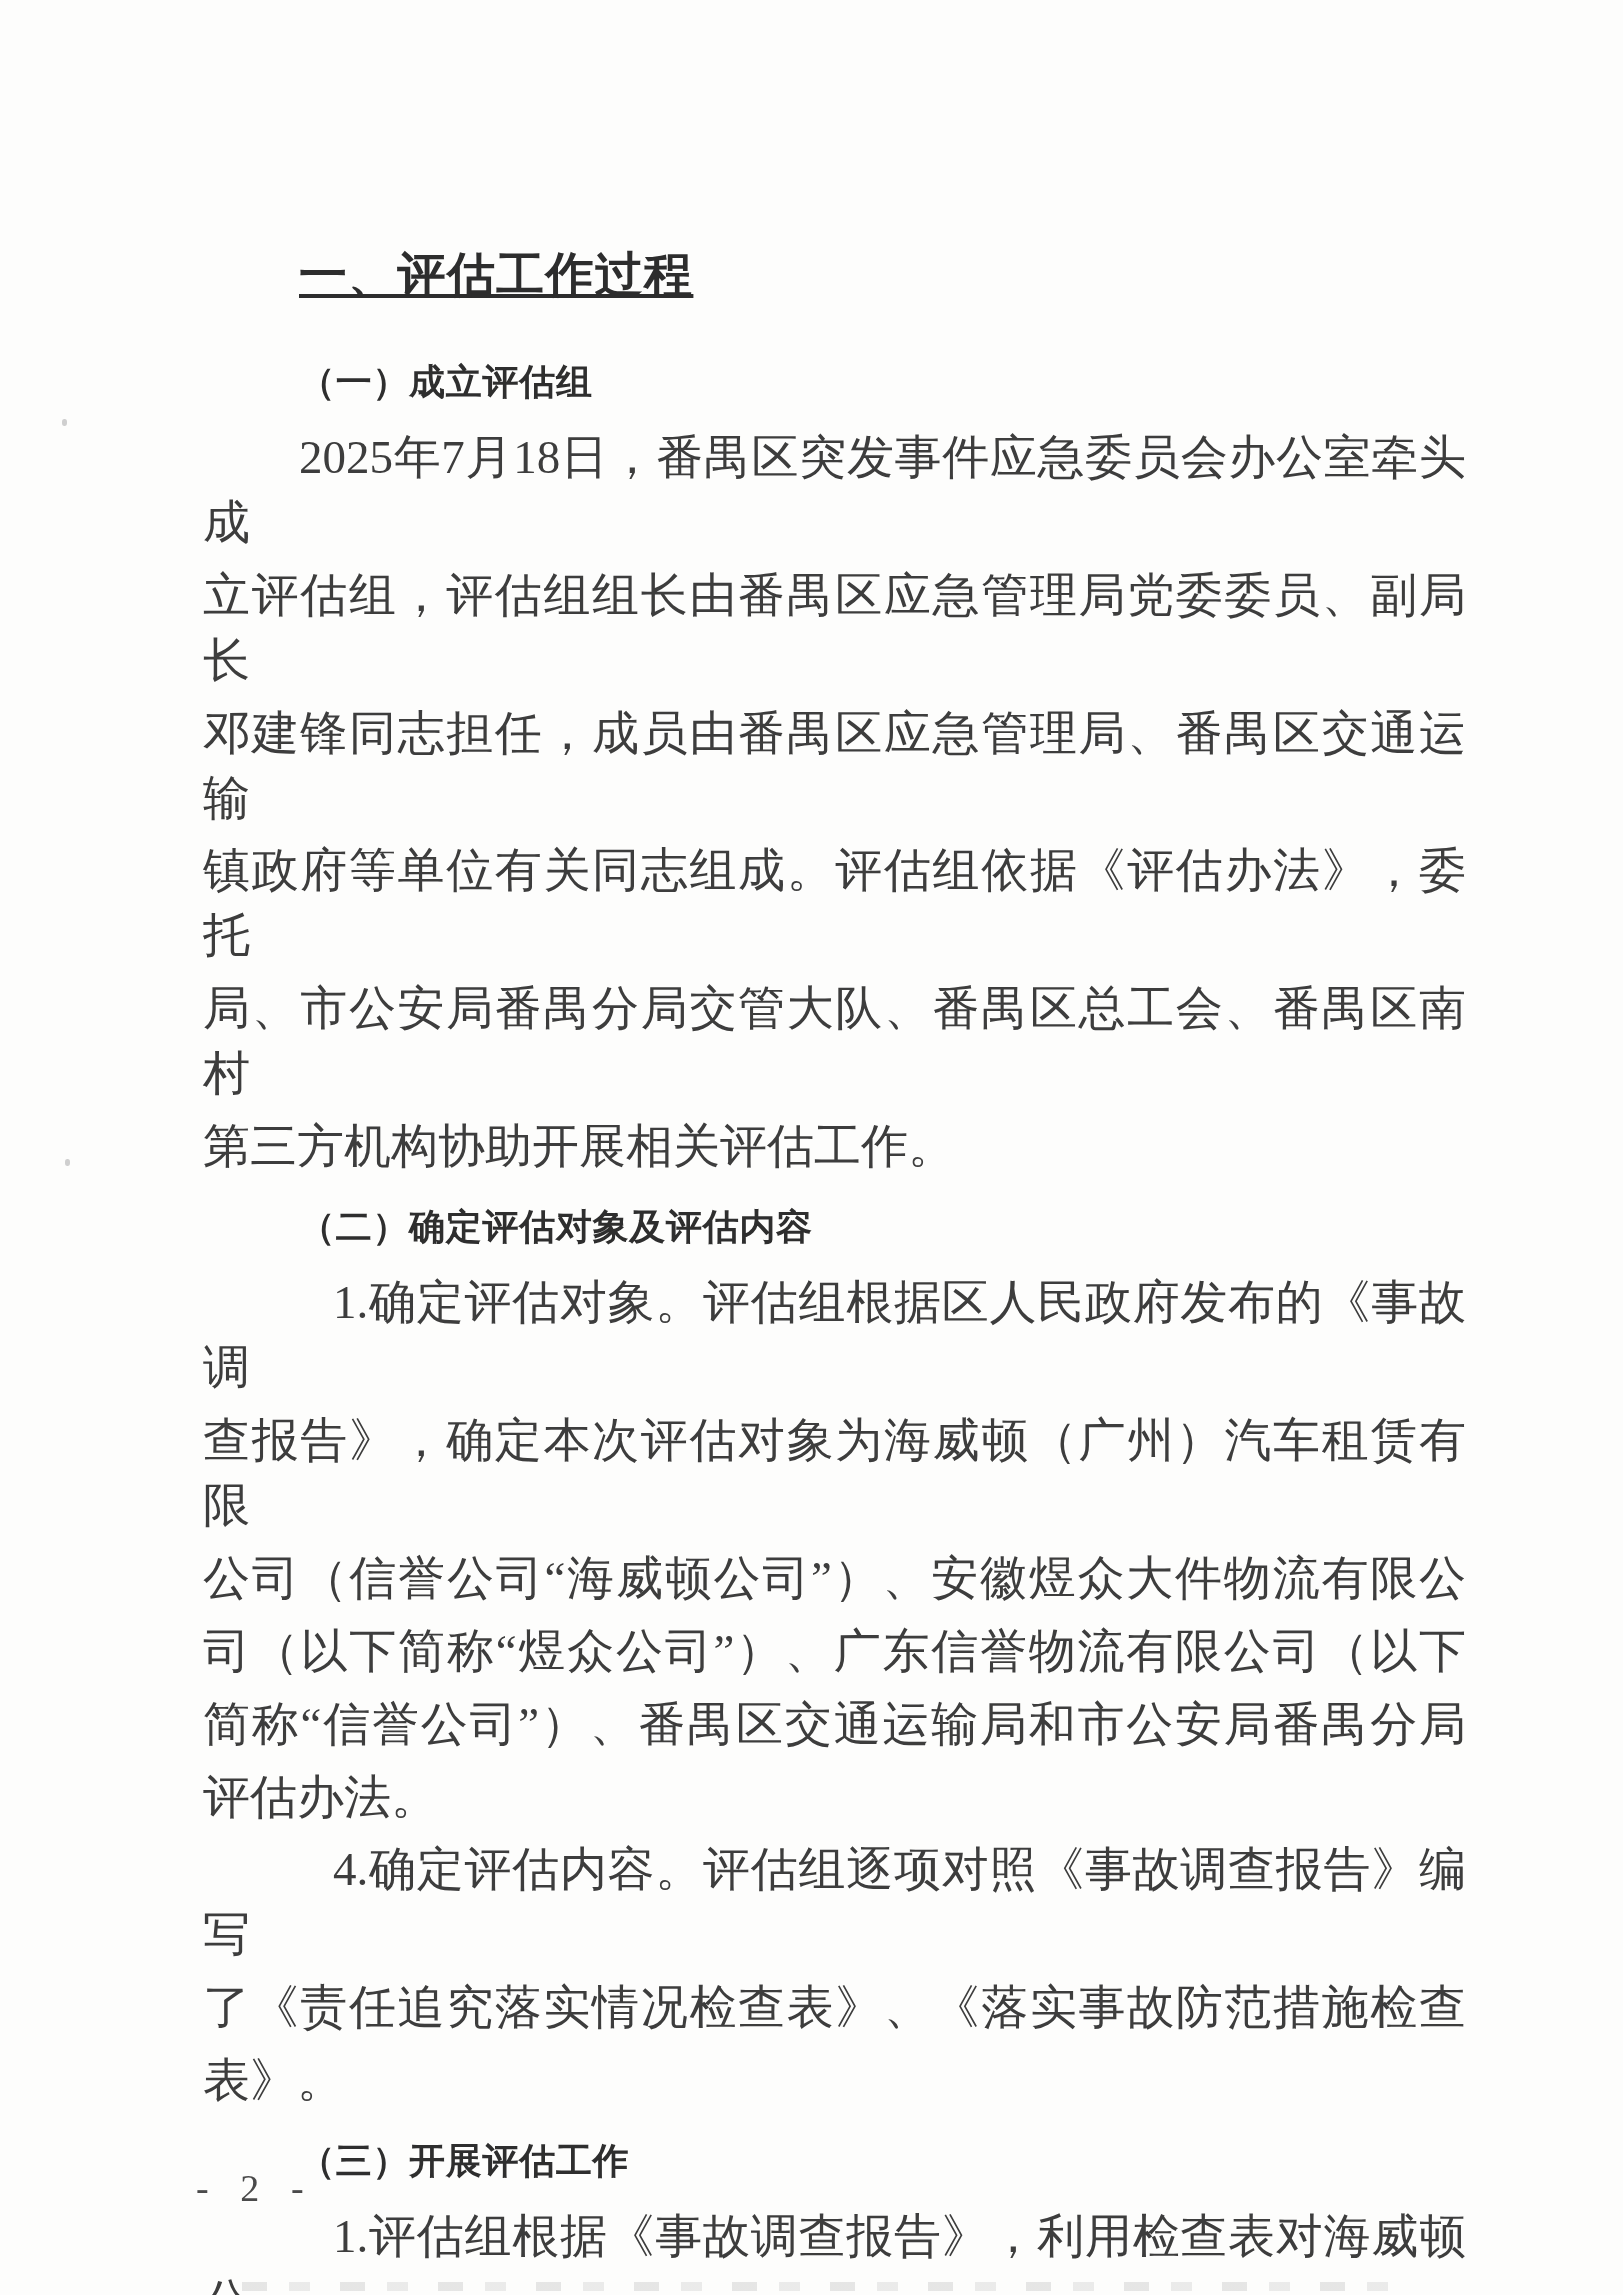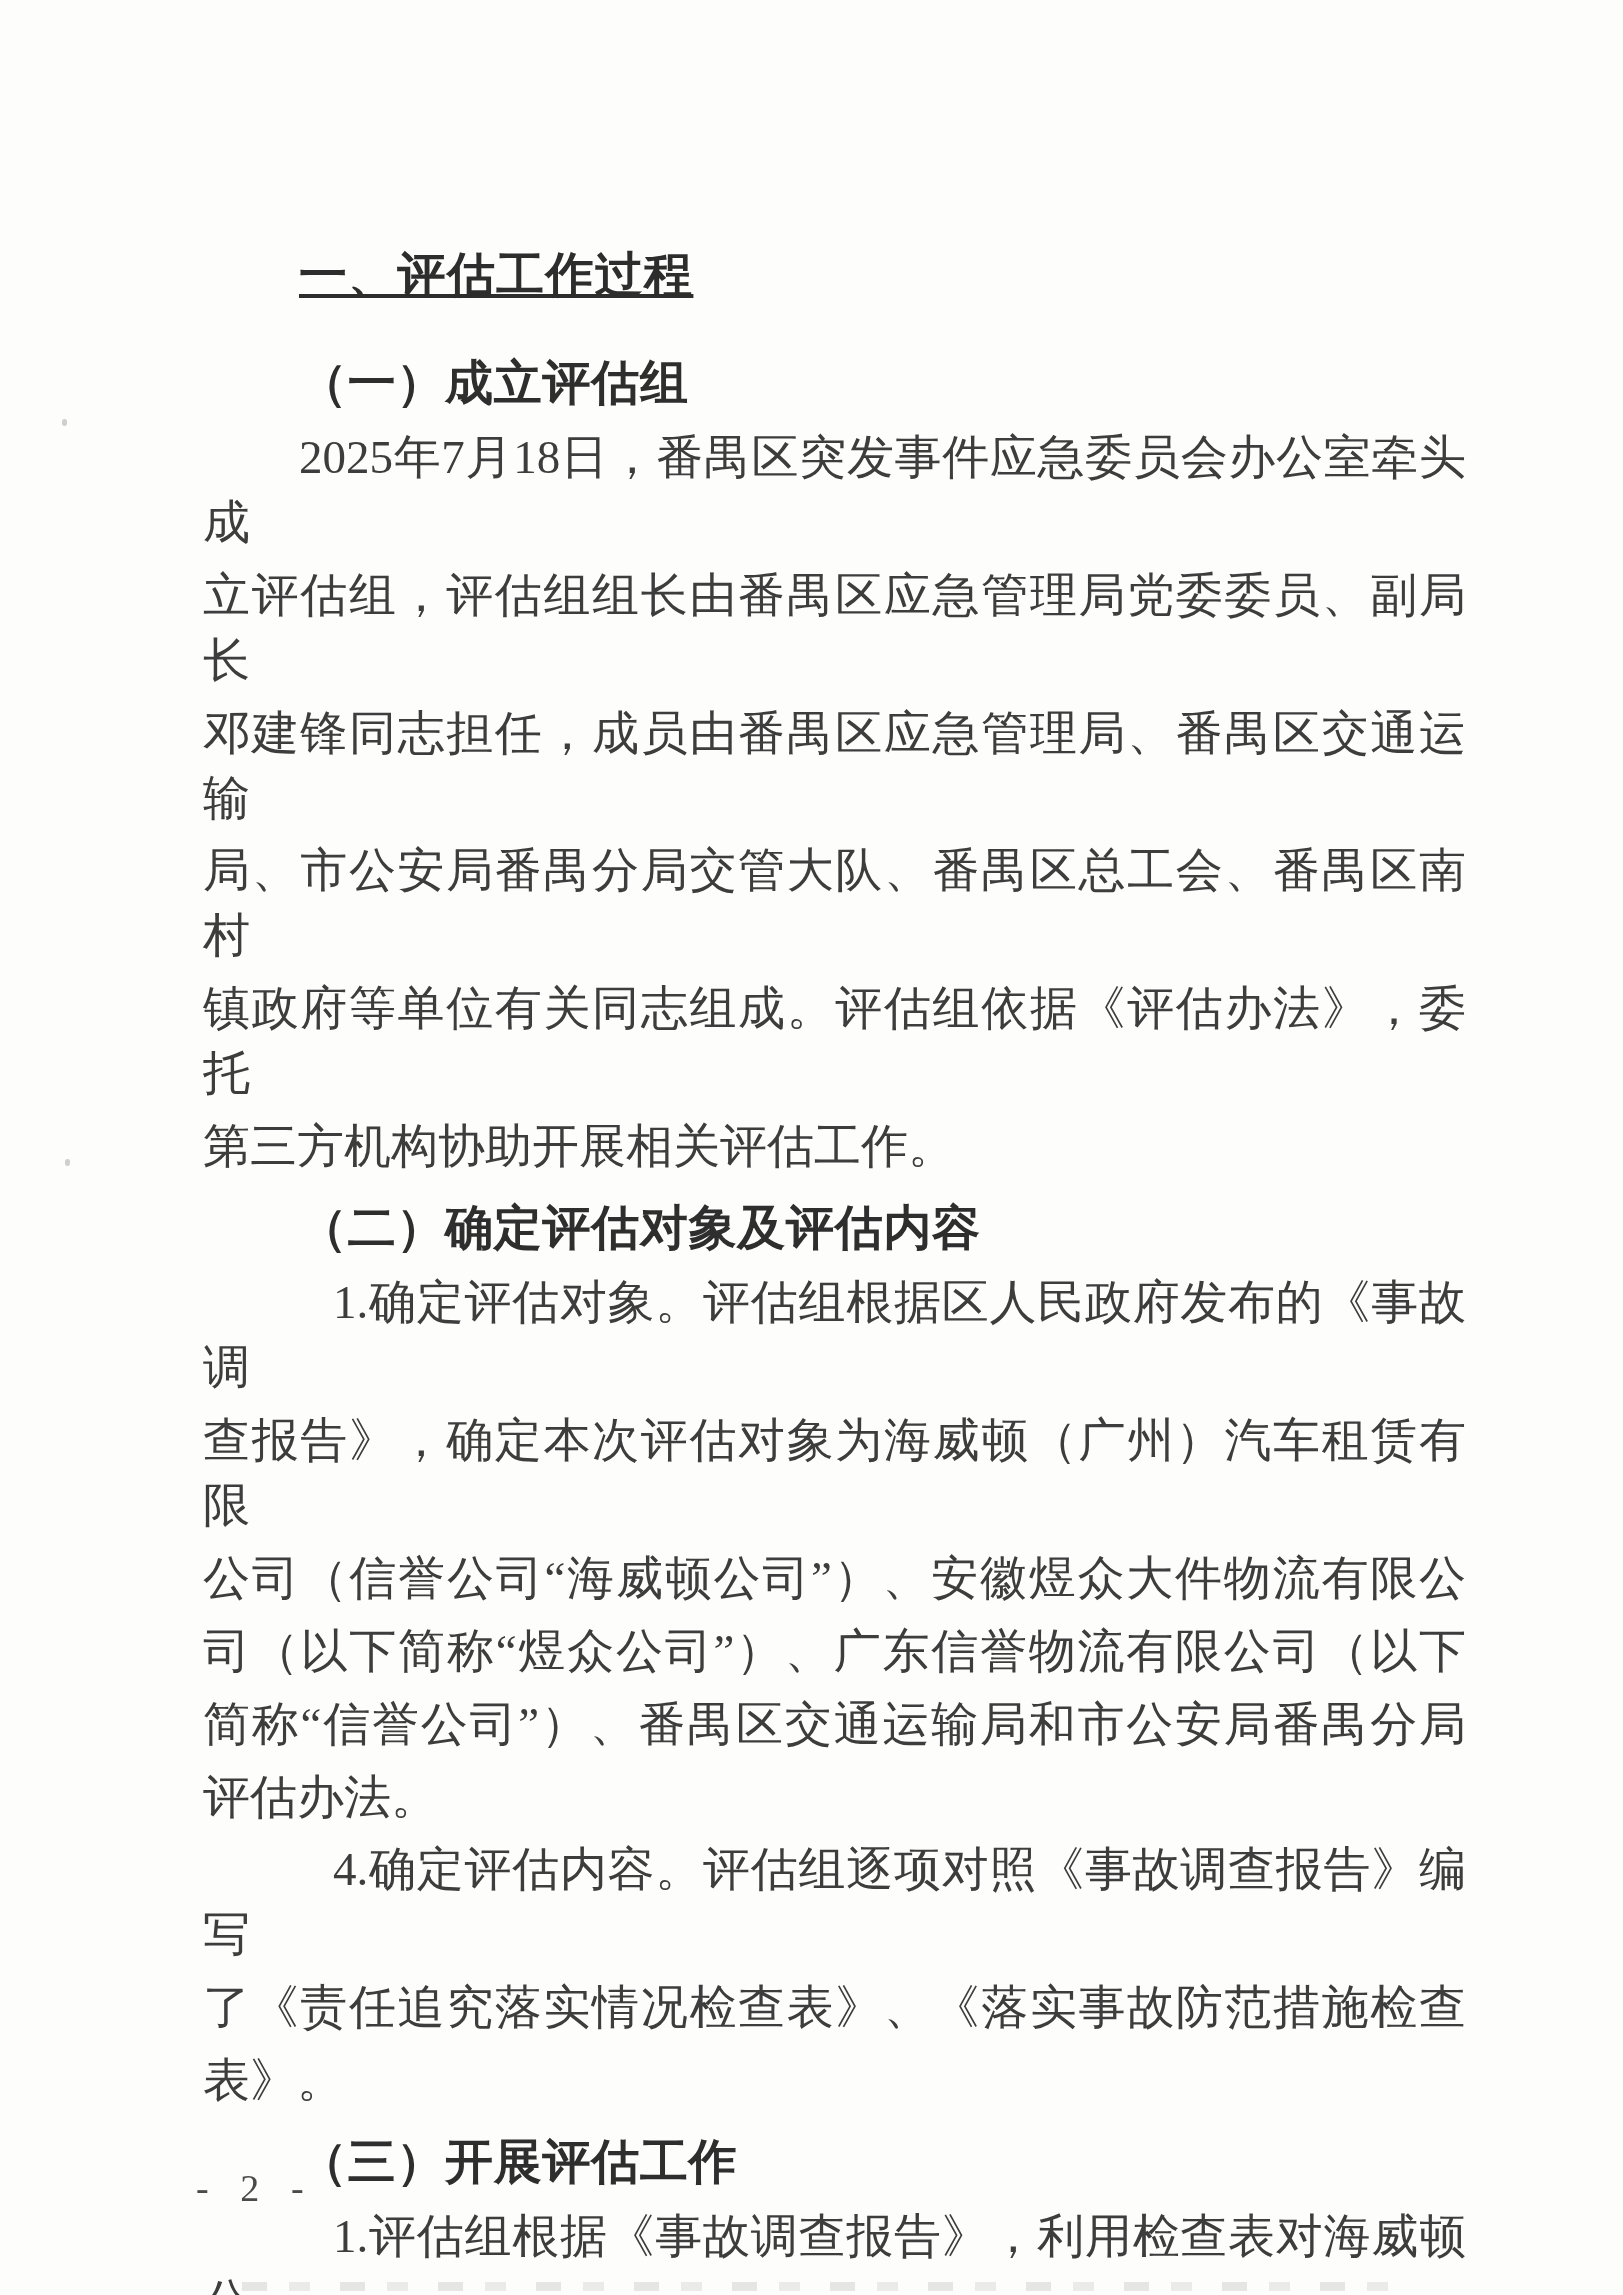--- a/index.html
+++ b/index.html
@@ -30,21 +30,21 @@
     line-height: 65px;
     text-indent: 96px;
     color: #2d2d2d;
     margin: 0 0 43px 0;
     letter-spacing: 1.3px;
     text-decoration: underline;
   }
   .h2 {
     font-family: "Liberation Serif", serif;
     font-weight: 700;
-    font-size: 48px;
+    font-size: 36px;
     line-height: 65px;
     text-indent: 96px;
     color: #2e2e2e;
     margin: 0 0 9.8px 0;
     letter-spacing: 0.7px;
   }
   .h2.gap-before { margin-top: 16px; }
   .line {
     font-size: 47px;
     line-height: 65px;
@@ -98,22 +98,22 @@
 <div class="page">
   <div class="content">
 
     <div class="h1">一、评估工作过程</div>
 
     <div class="h2">（一）成立评估组</div>
 
     <p class="line fill first-date">2025年7月18日，番禺区突发事件应急委员会办公室牵头成</p>
     <p class="line fill">立评估组，评估组组长由番禺区应急管理局党委委员、副局长</p>
     <p class="line fill">邓建锋同志担任，成员由番禺区应急管理局、番禺区交通运输</p>
+    <p class="line fill">镇政府等单位有关同志组成。评估组依据《评估办法》，委托</p>
     <p class="line fill">局、市公安局番禺分局交管大队、番禺区总工会、番禺区南村</p>
-    <p class="line fill">镇政府等单位有关同志组成。评估组依据《评估办法》，委托</p>
     <p class="line">第三方机构协助开展相关评估工作。</p>
 
     <div class="h2 gap-before">（二）确定评估对象及评估内容</div>
 
     <p class="line fill first-num">1.确定评估对象。评估组根据区人民政府发布的《事故调</p>
     <p class="line fill">查报告》，确定本次评估对象为海威顿（广州）汽车租赁有限</p>
     <p class="line fill">公司（信誉公司“海威顿公司”）、安徽煜众大件物流有限公</p>
     <p class="line fill">司（以下简称“煜众公司”）、广东信誉物流有限公司（以下</p>
     <p class="line fill">简称“信誉公司”）、番禺区交通运输局和市公安局番禺分局</p>
     <p class="line">评估办法。</p>

